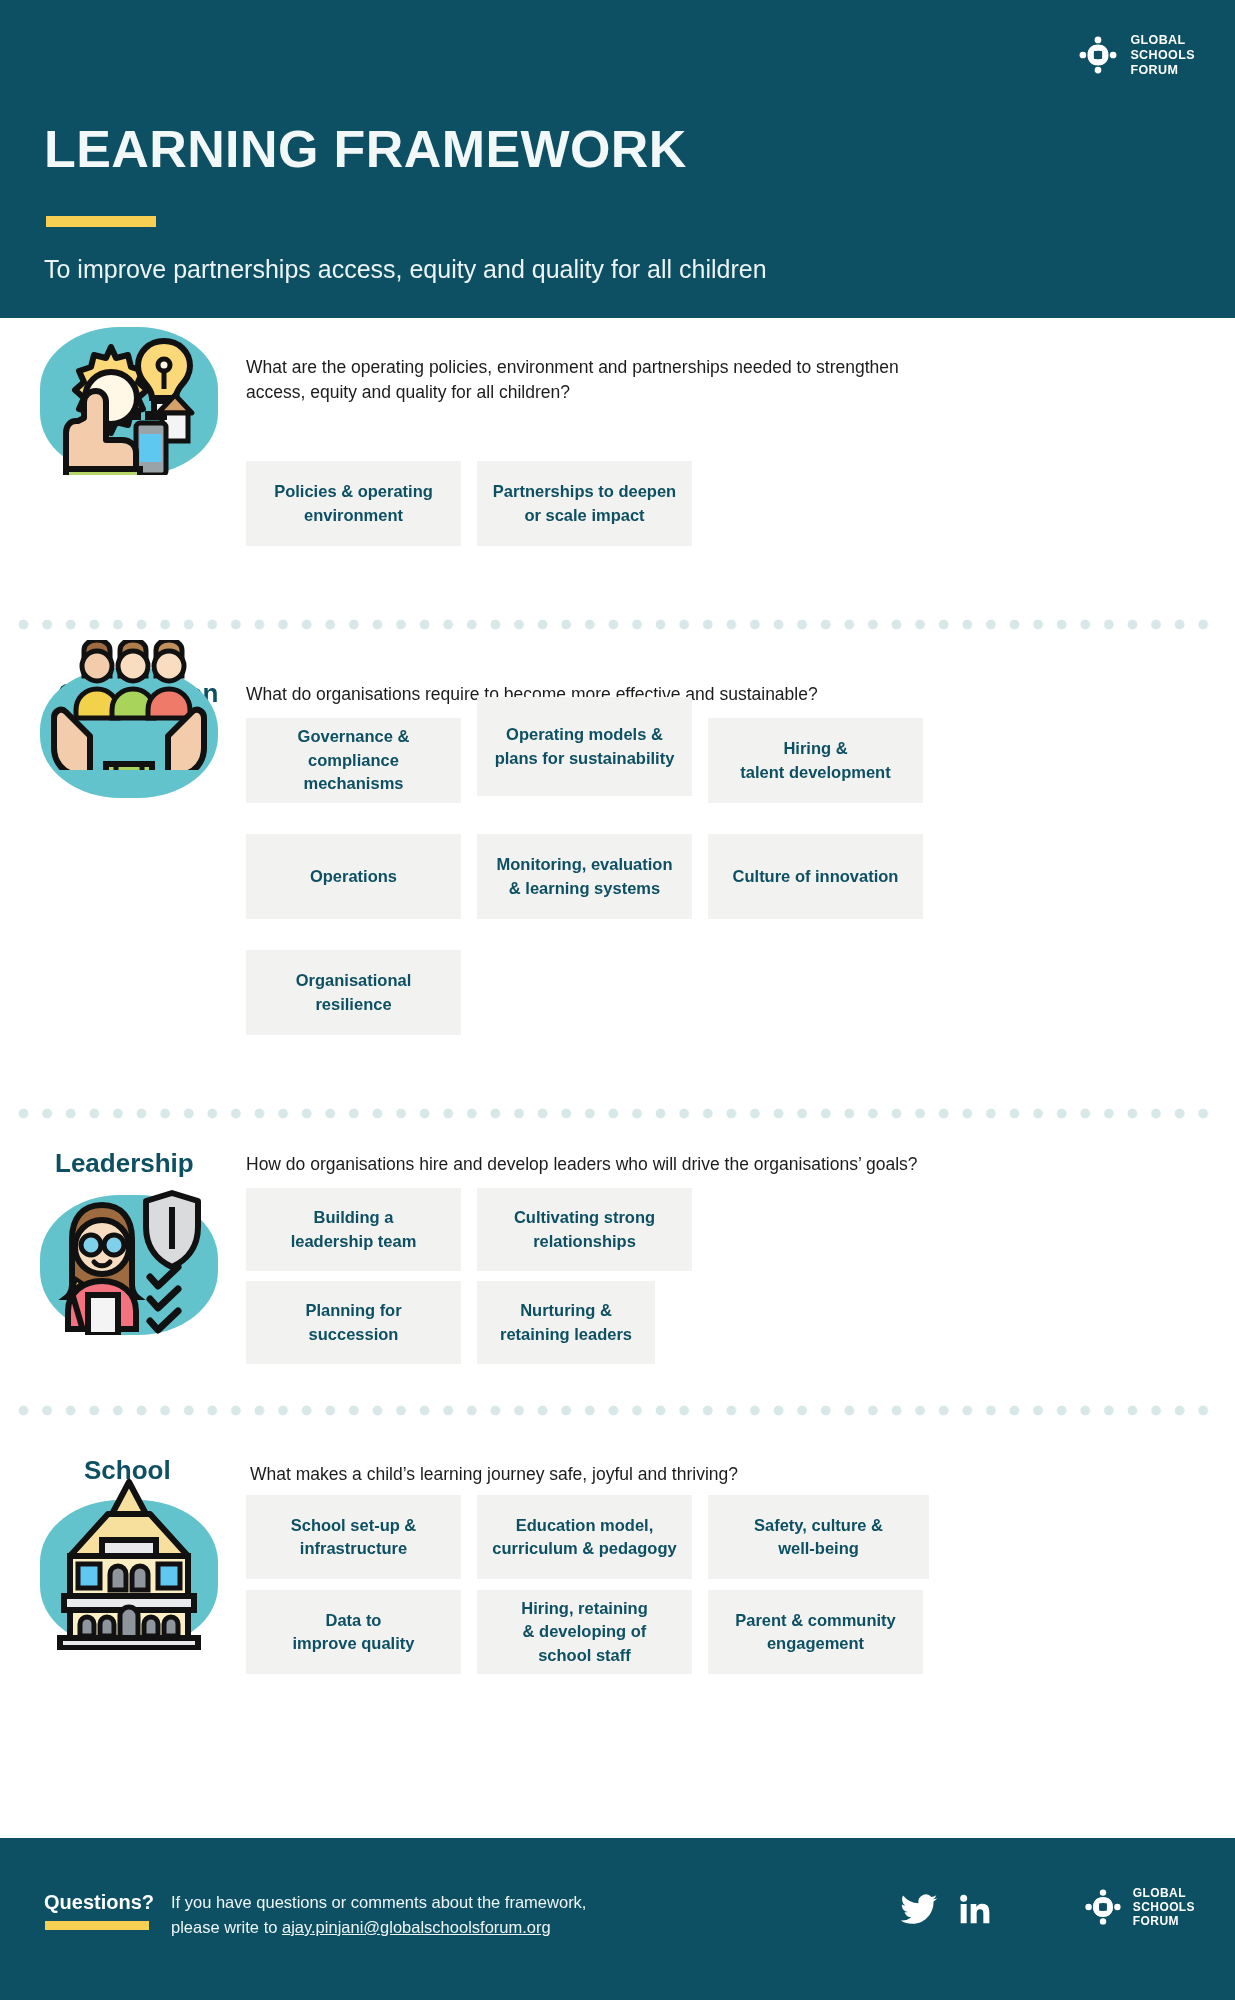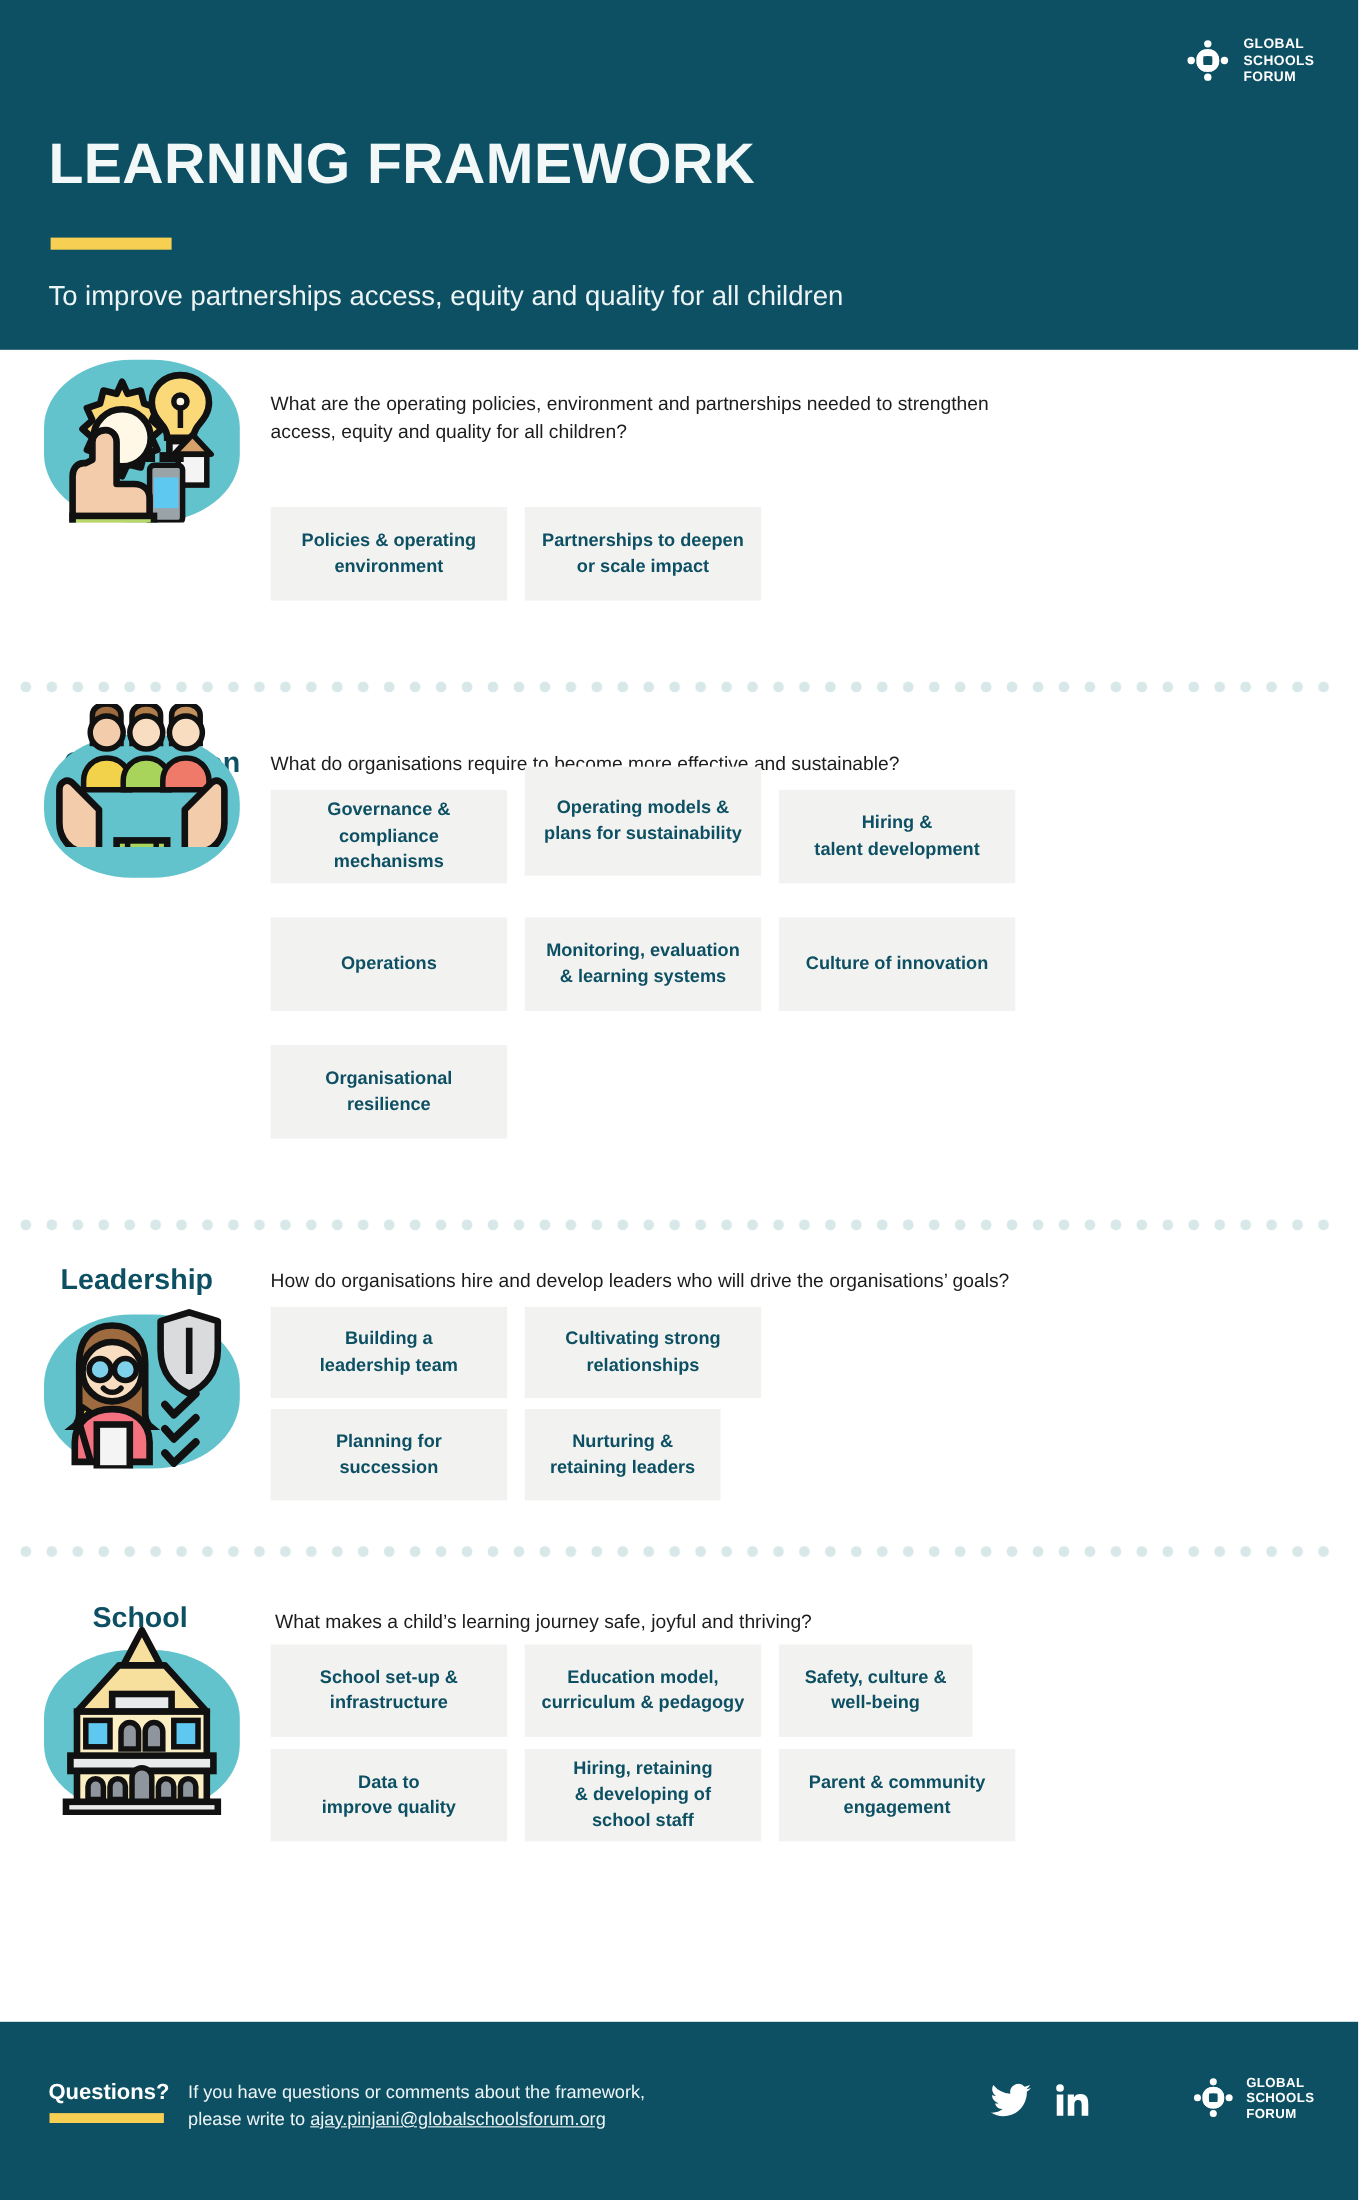--- a/index.html
+++ b/index.html
@@ -399,21 +399,21 @@
         <rect x="20" y="160" width="138" height="10" fill="#e9eaec" stroke="#111" stroke-width="6"></rect>
       </svg>
     </div>
 
     <div class="card" style="left:246px; top:1495px; width:215px; height:84px;">
       <span>School set-up &amp;<br>infrastructure</span>
     </div>
     <div class="card" style="left:477px; top:1495px; width:215px; height:84px;">
       <span>Education model,<br>curriculum &amp; pedagogy</span>
     </div>
-    <div class="card" style="left:708px; top:1495px; width:176px; height:84px;">
+    <div class="card" style="left:708px; top:1495px; width:221px; height:84px;">
       <span>Safety, culture &amp;<br>well-being</span>
     </div>
     <div class="card" style="left:246px; top:1590px; width:215px; height:84px;">
       <span>Data to<br>improve quality</span>
     </div>
     <div class="card" style="left:477px; top:1590px; width:215px; height:84px;">
       <span>Hiring, retaining<br>&amp; developing of<br>school staff</span>
     </div>
     <div class="card" style="left:708px; top:1590px; width:215px; height:84px;">
       <span>Parent &amp; community<br>engagement</span>

